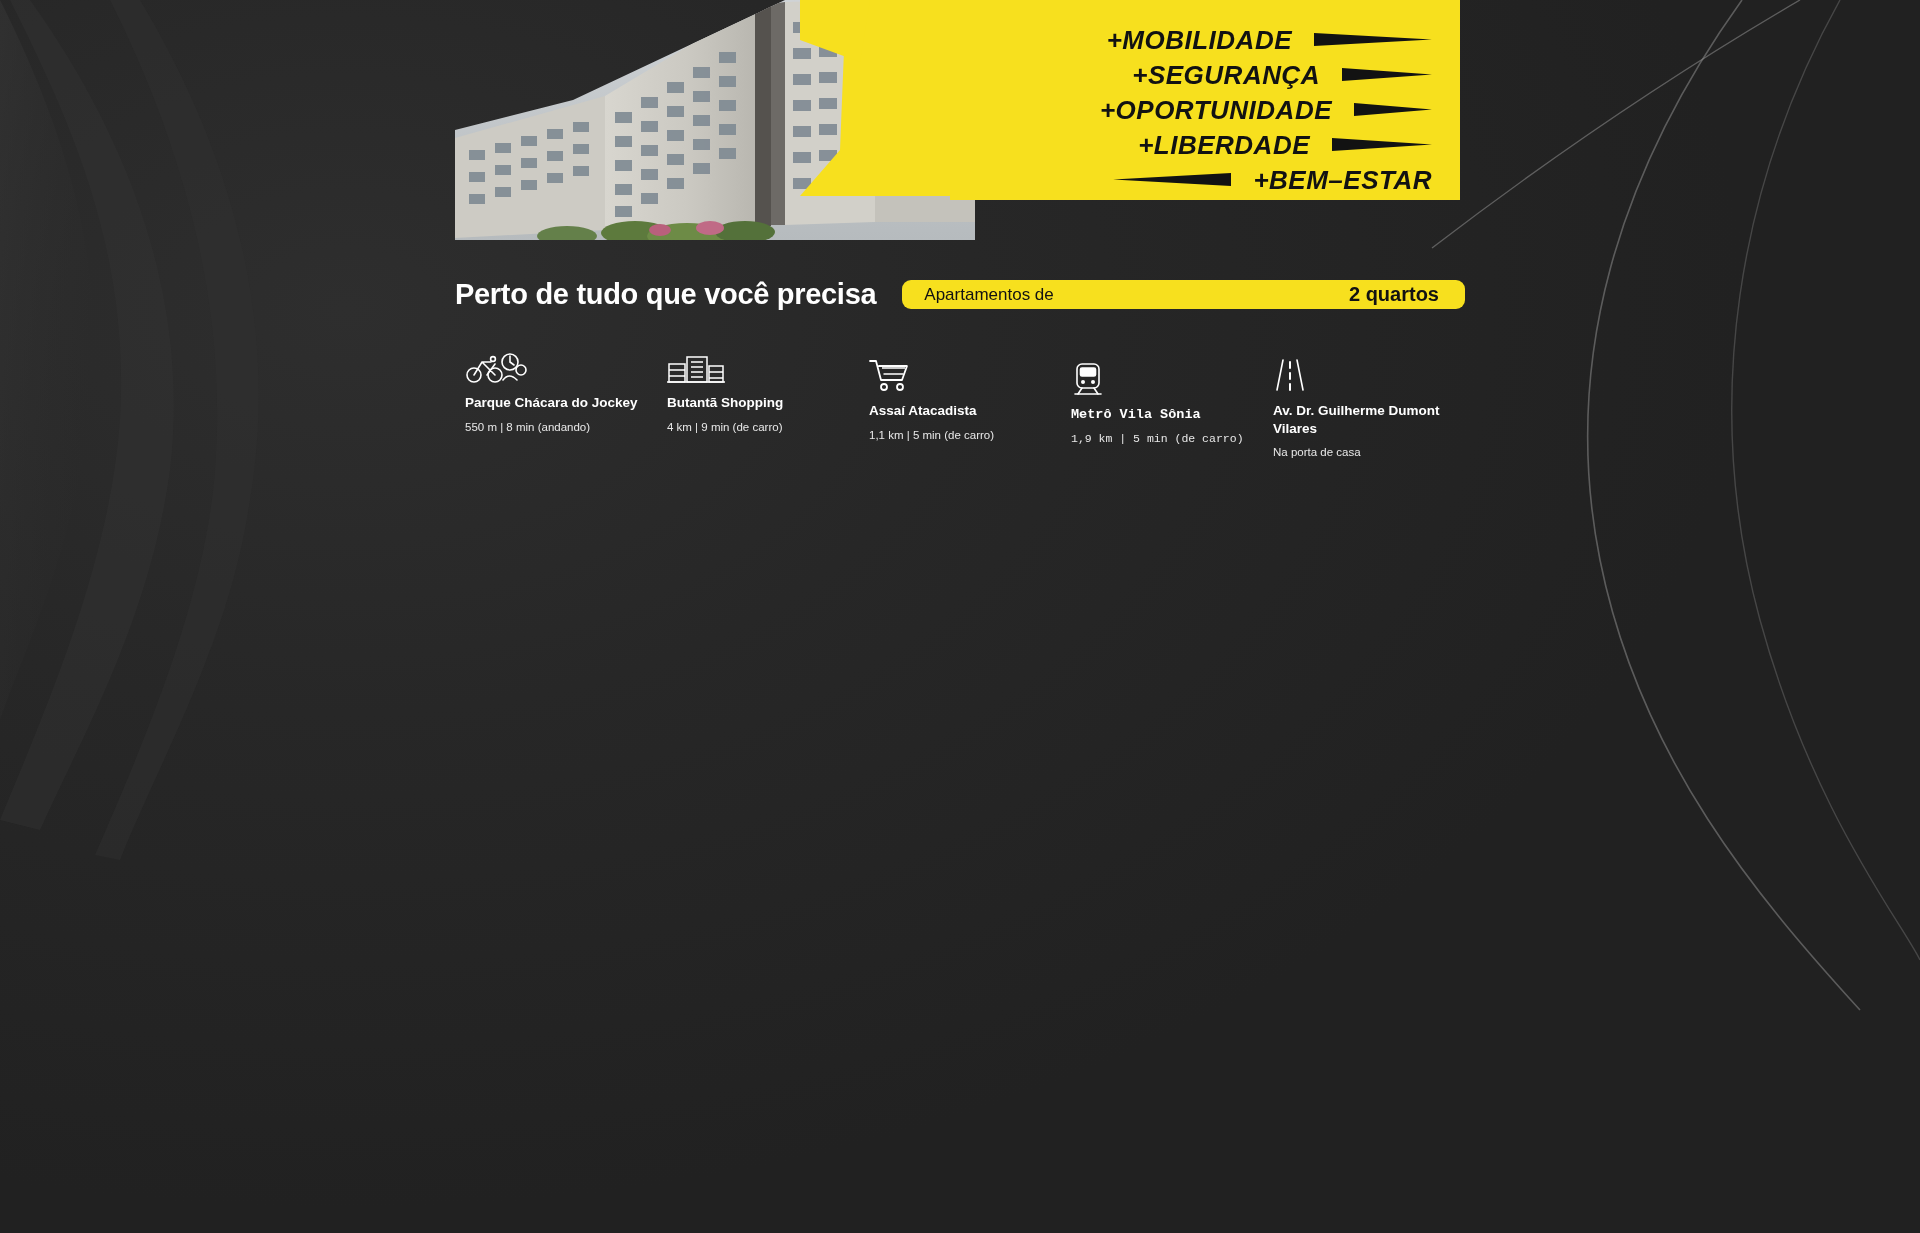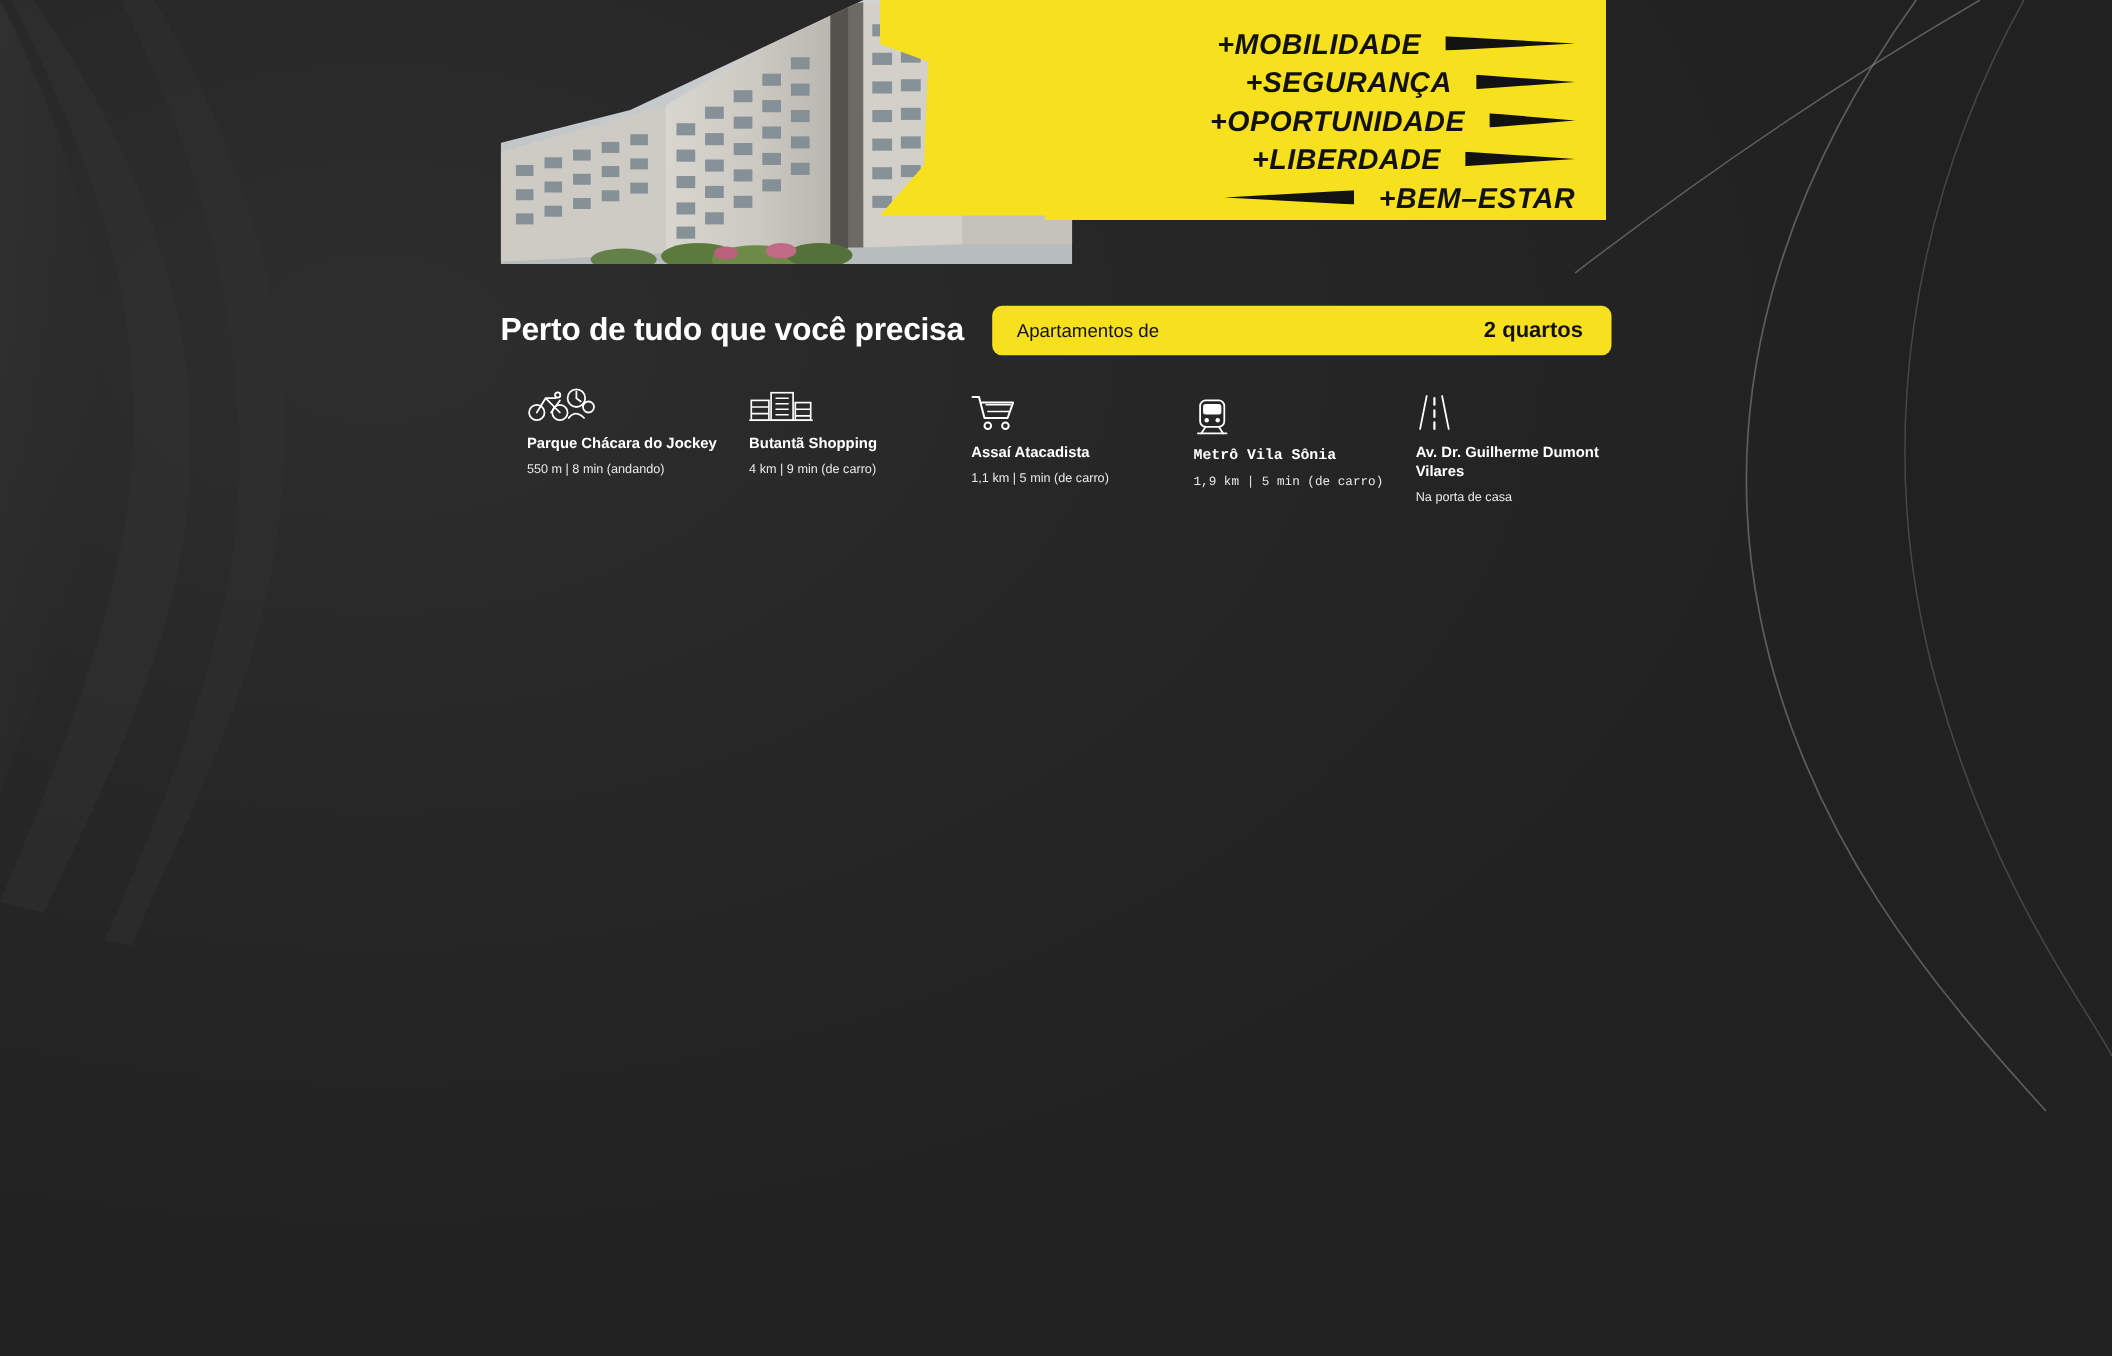--- a/index.html
+++ b/index.html
@@ -92,35 +92,35 @@
     color: #ffffff;
     font-size: 29px;
     font-weight: 700;
     letter-spacing: -.3px;
     white-space: nowrap;
   }
   .apt-pill {
     flex: 1;
     background: #F7E01E;
     border-radius: 9px;
-    height: 45px;
+    height: 29px;
     display: flex;
     align-items: center;
     justify-content: space-between;
     padding: 0 26px 0 22px;
     color: #121212;
   }
   .apt-pill .label { font-size: 17px; font-weight: 400; }
   .apt-pill .value { font-size: 20px; font-weight: 700; margin-left: 47px; }
 
   
   .poi-row {
     position: absolute;
     top: 340px;
-    left: 479px;
+    left: 465px;
     width: 1010px;
     display: flex;
     gap: 0;
     justify-content: flex-end;
   }
   .poi {
     width: 215px;
     padding-right: 18px;
     color: #ffffff;
   }

